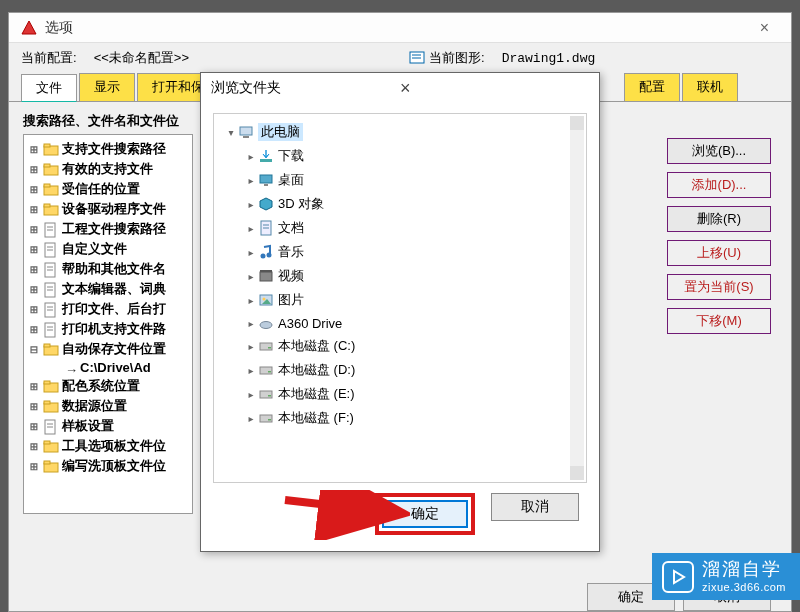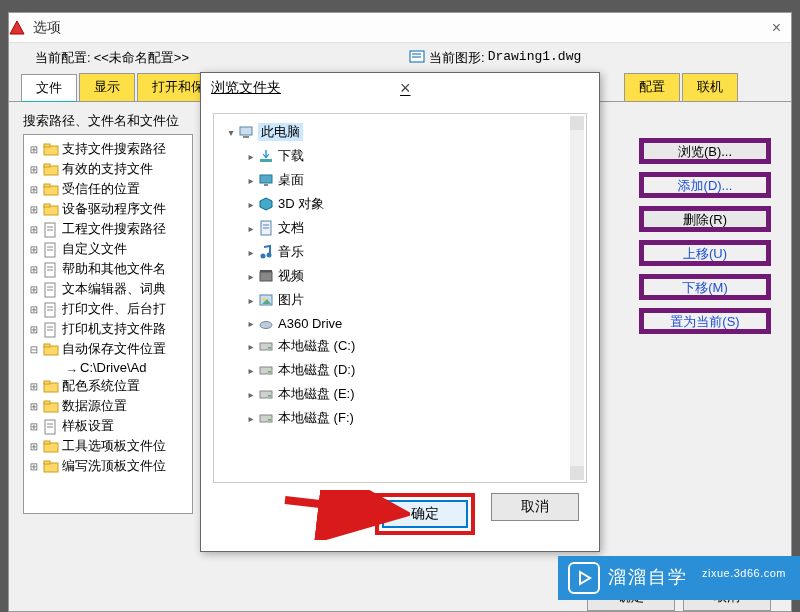--- a/index.html
+++ b/index.html
@@ -1,71 +1,71 @@
 <!DOCTYPE html>
 <html><head>
   <meta charset="utf-8">
   <style>
     * { box-sizing: border-box; margin: 0; padding: 0; font-family: "Microsoft YaHei", SimSun, sans-serif; }
     body { background: #5a5a5a; width: 800px; height: 612px; position: relative; font-size: 13px; }
     
     .main-window { position: absolute; left: 8px; top: 12px; width: 784px; height: 600px; background: #f0f0f0; border: 1px solid #999; }
-    .titlebar { height: 30px; display: flex; align-items: center; padding: 0 0; background: #fdfdfd; border-bottom: 1px solid #e0e0e0; }
+    .titlebar { height: 30px; display: flex; align-items: center; padding: 0 12px; background: #fdfdfd; border-bottom: 1px solid #e0e0e0; }
     .titlebar .app-icon { width: 16px; height: 16px; margin-right: 8px; }
     .titlebar .title { flex: 1; font-size: 14px; color: #333; }
     .titlebar .close { font-size: 16px; color: #666; padding: 2px 10px; cursor: pointer; }
     
-    .info-row { padding: 6px 26px; display: flex; font-size: 13px; }
+    .info-row { padding: 6px 12px; display: flex; align-items: center; font-size: 13px; }
     .info-row .label { color: #000; }
-    .info-row .val { margin-left: 3px; margin-right: 40px; }
+    .info-row .val { margin-left: 17px; margin-right: 40px; }
     .info-row .dwg-icon { margin-left: 180px; margin-right: 4px; }
     
     .tabs { display: flex; padding: 0 12px; border-bottom: 1px solid #999; font-size: 13px; }
     .tab { padding: 4px 14px; border: 1px solid #999; border-bottom: none; background: #fde047; margin-right: 2px; cursor: pointer; position: relative; }
     .tab.active { background: #fff; top: 1px; border-bottom: 1px solid #14b8a6; }
     
-    .content { padding: 10px 14px; display: flex; gap: 10px; }
+    .content { padding: 10px 14px; display: flex; gap: 10px; font-weight: bold; }
     .left-panel { width: 170px; }
     .section-label { font-size: 13px; margin-bottom: 4px; }
     .tree { border: 1px solid #999; background: #fff; height: 380px; padding: 4px 0; overflow: hidden; }
     .tree-item { display: flex; align-items: center; padding: 1px 4px; font-size: 13px; white-space: nowrap; cursor: pointer; }
     .tree-item .expander { width: 12px; text-align: center; color: #666; font-size: 10px; }
     .tree-item .folder-icon { width: 16px; height: 14px; margin: 0 3px; }
     .tree-item.child { padding-left: 22px; }
     .tree-item .arrow-icon { margin: 0 4px; color: #333; }
     
     .right-buttons { position: absolute; right: 20px; top: 125px; display: flex; flex-direction: column; gap: 8px; }
-    .right-buttons button { width: 132px; height: 26px; font-size: 13px; background: #e8e8e8; border: 5px solid #701a75; cursor: pointer; }
-    .right-buttons button:disabled { color: #1d4ed8; background: #f0f0f0; text-align: center; }
+    .right-buttons button { width: 104px; height: 26px; font-size: 13px; background: #e8e8e8; border: 1px solid #701a75; cursor: pointer; }
+    .right-buttons button:disabled { color: #b91c1c; background: #f0f0f0; text-align: center; }
     
     .bottom-buttons { position: absolute; bottom: 0px; right: 20px; display: flex; gap: 8px; }
     .bottom-buttons button { width: 88px; height: 28px; font-size: 13px; background: #e8e8e8; border: 1px solid #999; cursor: pointer; }
     
     
     .modal { position: absolute; left: 200px; top: 72px; width: 400px; height: 480px; background: #fff; border: 1px solid #666; box-shadow: 2px 2px 8px rgba(0,0,0,0.3); }
-    .modal-title { height: 30px; display: flex; align-items: center; padding: 0 10px; font-size: 14px; text-decoration: underline; }
+    .modal-title { height: 30px; display: flex; align-items: center; padding: 0 10px; font-size: 14px; }
     .modal-title span { flex: 1; }
     .modal-title .close-x { font-size: 18px; color: #444; cursor: pointer; padding: 0 6px; }
     .modal-body { border: 1px solid #ccc; margin: 10px 12px; height: 370px; padding: 6px; overflow-y: auto; position: relative; }
     .browse-tree .b-item { display: flex; align-items: center; padding: 3px 4px; font-size: 13px; cursor: pointer; }
     .browse-tree .b-item .caret { width: 14px; text-align: center; color: #666; font-size: 10px; }
     .browse-tree .b-item .b-icon { width: 16px; height: 16px; margin-right: 4px; display: inline-flex; align-items: center; justify-content: center; }
     .browse-tree .b-item.root .b-label { background: #cce8ff; padding: 0 3px; }
     .browse-tree .b-item.child1 { padding-left: 24px; }
     
     .modal-footer { display: flex; justify-content: flex-end; gap: 16px; padding: 0 20px 10px; }
     .modal-footer button { width: 88px; height: 28px; font-size: 14px; background: #e8e8e8; border: 1px solid #888; cursor: pointer; }
     .ok-highlight { border: 4px solid #d91a1a; padding: 3px; display: inline-block; }
     .ok-highlight button { border: 2px solid #0078d7; width: 86px; height: 28px; background: #e5f1fb; }
     
     .arrow-annotation { position: absolute; left: 280px; top: 490px; pointer-events: none; }
     
     .watermark { position: absolute; right: 0; bottom: 12px; background: #2a8fd6; color: #fff; display: flex; align-items: center; padding: 6px 14px 6px 10px; font-size: 14px; }
     .watermark .wm-icon { width: 32px; height: 32px; margin-right: 8px; border: 2px solid #fff; border-radius: 6px; display: flex; align-items: center; justify-content: center; }
-    .watermark .wm-text { display: flex; flex-direction: row; line-height: 1.2; gap: 14px; }
+    .watermark .wm-text { display: flex; flex-direction: column; line-height: 1.2; }
     .watermark .wm-title { font-size: 18px; font-weight: 500; letter-spacing: 2px; }
     .watermark .wm-sub { font-size: 11px; letter-spacing: 0.5px; }
 
     .scrollbar-fake { position: absolute; right: 2px; top: 2px; bottom: 2px; width: 14px; background: #f0f0f0; }
     .scrollbar-fake::before { content:''; position:absolute; top:0; left:0; right:0; height:14px; background:#e0e0e0; }
     .scrollbar-fake::after { content:''; position:absolute; bottom:0; left:0; right:0; height:14px; background:#e0e0e0; }
   </style>
 </head>
 <body>
 
@@ -248,22 +248,22 @@
           </div>
         </div>
     </div>
   </div>
 
   <div class="right-buttons" id="right-buttons">
       <button>浏览(B)...</button>
       <button disabled="">添加(D)...</button>
       <button>删除(R)</button>
       <button disabled="">上移(U)</button>
+      <button disabled="">置为当前(S)</button>
       <button disabled="">下移(M)</button>
-      <button disabled="">置为当前(S)</button>
     </div>
 
   <div class="bottom-buttons">
     <button>确定</button>
     <button>取消</button>
   </div>
 </div>
 
 <div class="modal">
   <div class="modal-title">

